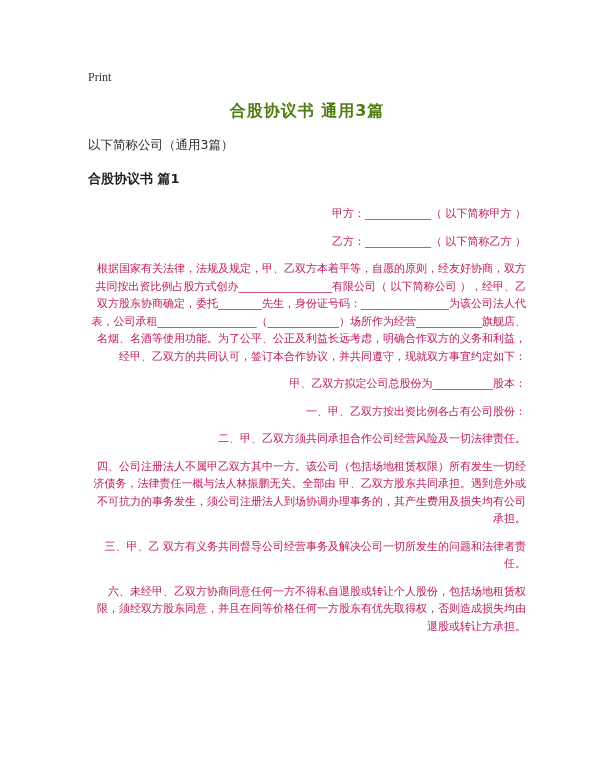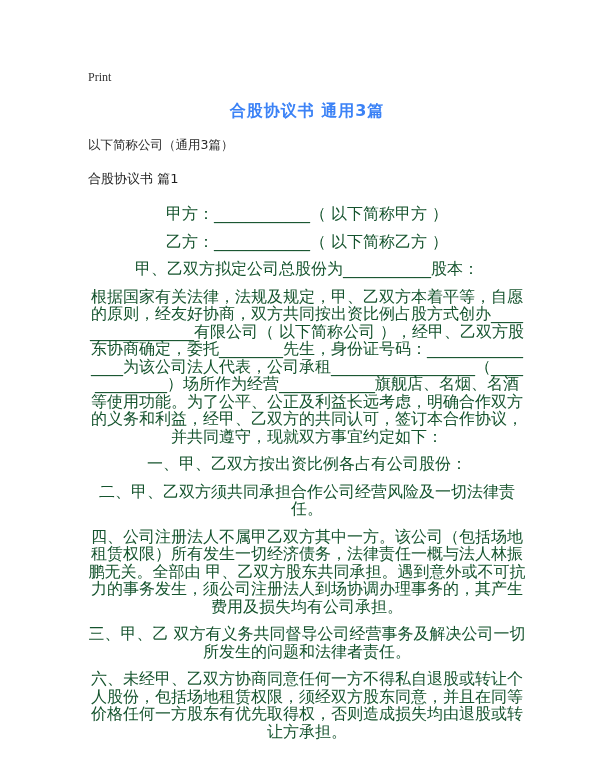--- a/index.html
+++ b/index.html
@@ -38,49 +38,49 @@
     margin: 0 0 15px 0;
     letter-spacing: 1px;
   }
   .doc-subtitle {
     font-size: 12.5px;
     margin: 0 0 10px 0;
     color: #2b2b2b;
   }
   .section-heading {
     font-size: 13px;
-    font-weight: normal;
+    font-weight: bold;
     margin: 16px 0 17px 0;
     color: #1f1f1f;
   }
   .para {
-    font-size: 16px;
+    font-size: 11px;
     line-height: 17.5px;
     margin: 0 0 10px 0;
-    color: #14532d;
+    color: #be185d;
     word-break: break-all;
-    text-align: center;
+    text-align: right;
   }
 </style>
 </head>
 <body>
 
 <div class="page">
 
   <a class="print-link">Print</a>
 
-  <h1 class="doc-title" style="color: #3b82f6;">合股协议书 通用3篇</h1>
+  <h1 class="doc-title" style="color: #4d7c0f;">合股协议书 通用3篇</h1>
 
   <p class="doc-subtitle">以下简称公司（通用3篇）</p>
 
   <h2 class="section-heading">合股协议书 篇1</h2>
 
   <p class="para">甲方：____________（ 以下简称甲方 ）</p>
   <p class="para">乙方：____________（ 以下简称乙方 ）</p>
+  <p class="para">根据国家有关法律，法规及规定，甲、乙双方本着平等，自愿的原则，经友好协商，双方共同按出资比例占股方式创办_________________有限公司（ 以下简称公司 ），经甲、乙双方股东协商确定，委托________先生，身份证号码：________________为该公司法人代表，公司承租__________________（_____________）场所作为经营____________旗舰店、名烟、名酒等使用功能。为了公平、公正及利益长远考虑，明确合作双方的义务和利益，经甲、乙双方的共同认可，签订本合作协议，并共同遵守，现就双方事宜约定如下：</p>
   <p class="para">甲、乙双方拟定公司总股份为___________股本：</p>
-  <p class="para">根据国家有关法律，法规及规定，甲、乙双方本着平等，自愿的原则，经友好协商，双方共同按出资比例占股方式创办_________________有限公司（ 以下简称公司 ），经甲、乙双方股东协商确定，委托________先生，身份证号码：________________为该公司法人代表，公司承租__________________（_____________）场所作为经营____________旗舰店、名烟、名酒等使用功能。为了公平、公正及利益长远考虑，明确合作双方的义务和利益，经甲、乙双方的共同认可，签订本合作协议，并共同遵守，现就双方事宜约定如下：</p>
   <p class="para">一、甲、乙双方按出资比例各占有公司股份：</p>
   <p class="para">二、甲、乙双方须共同承担合作公司经营风险及一切法律责任。</p>
   <p class="para">四、公司注册法人不属甲乙双方其中一方。该公司（包括场地租赁权限）所有发生一切经济债务，法律责任一概与法人林振鹏无关。全部由 甲、乙双方股东共同承担。遇到意外或不可抗力的事务发生，须公司注册法人到场协调办理事务的，其产生费用及损失均有公司承担。</p>
   <p class="para">三、甲、乙 双方有义务共同督导公司经营事务及解决公司一切所发生的问题和法律者责任。</p>
   <p class="para">六、未经甲、乙双方协商同意任何一方不得私自退股或转让个人股份，包括场地租赁权限，须经双方股东同意，并且在同等价格任何一方股东有优先取得权，否则造成损失均由退股或转让方承担。</p>
 
 </div>
 
 </body></html>

